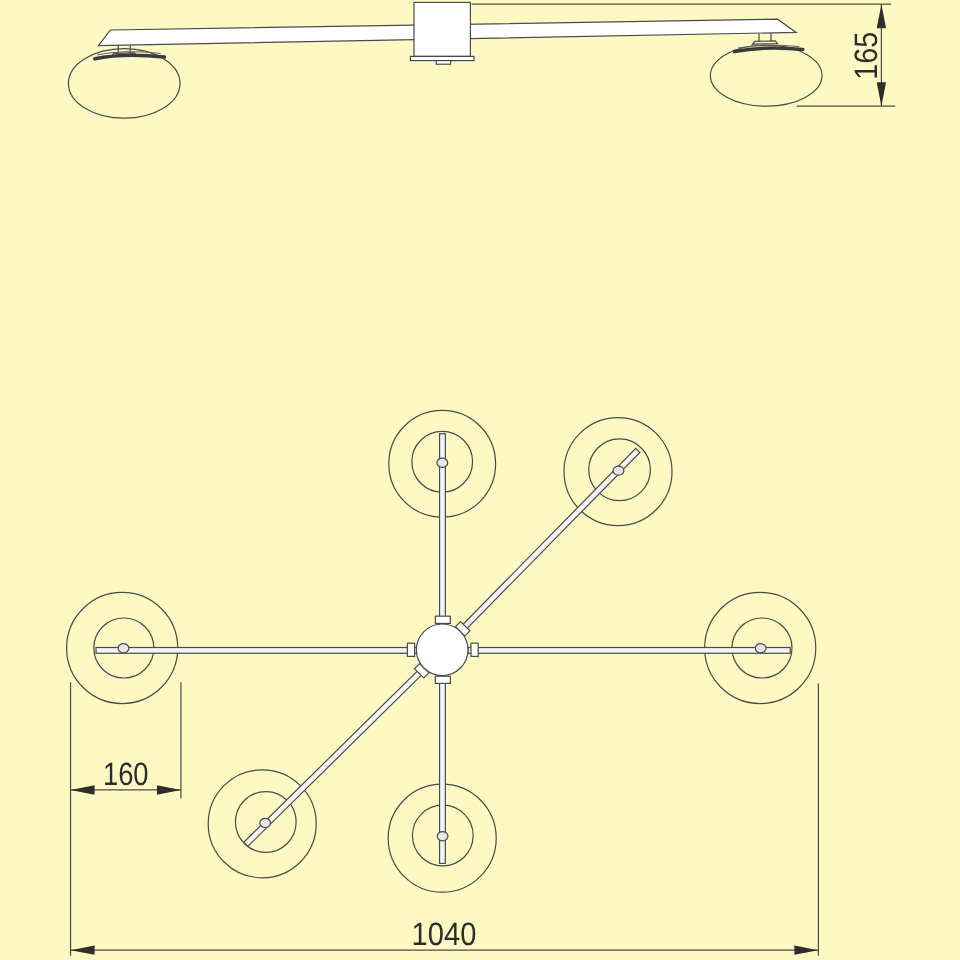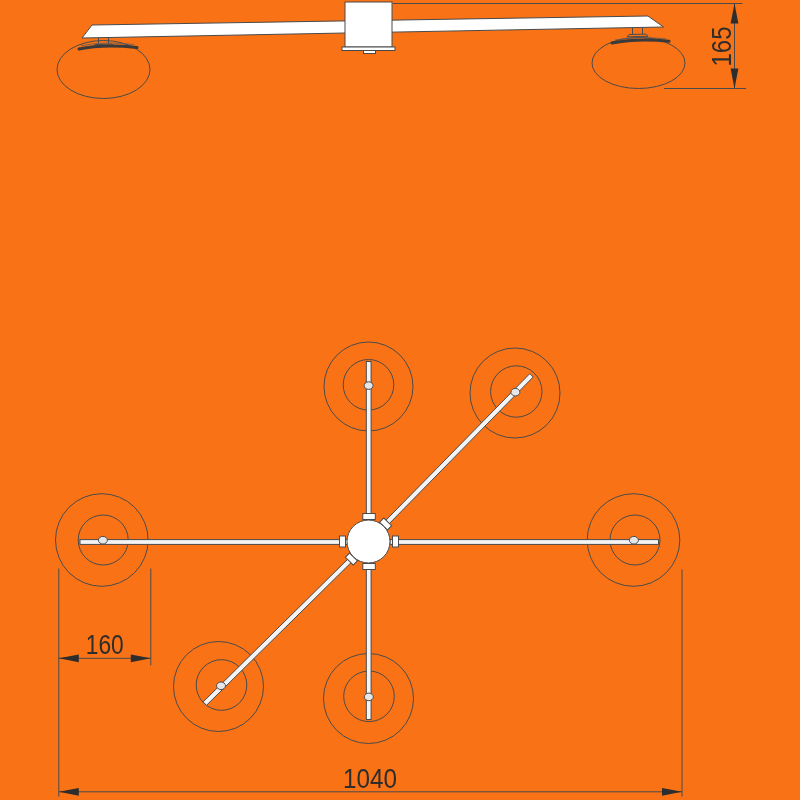--- a/index.html
+++ b/index.html
@@ -8,21 +8,21 @@
     background: #ffffff;
     width: 800px;
     height: 800px;
     overflow: hidden;
     font-family: "Liberation Sans", sans-serif;
   }
   .canvas {
     position: relative;
     width: 800px;
     height: 800px;
-    background: #f97316;
+    background: #fef9c3;
   }
   svg { display: block; }
   .ln    { stroke: #4a4a4a; stroke-width: 1; fill: none; }
   .lnw   { stroke: #4a4a4a; stroke-width: 1; fill: #ffffff; }
   .lnarm { stroke: #4a4a4a; stroke-width: 1; fill: #f4f4f4; }
   .thick { stroke: #3a3a3a; stroke-width: 3; fill: none; stroke-linecap: round; }
   .thin2 { stroke: #5a5a5a; stroke-width: 0.8; fill: none; }
   .dim   { stroke: #4a4a4a; stroke-width: 1; fill: none; }
   .arrow { fill: #2d2d2d; stroke: none; }
   .dimtext {

